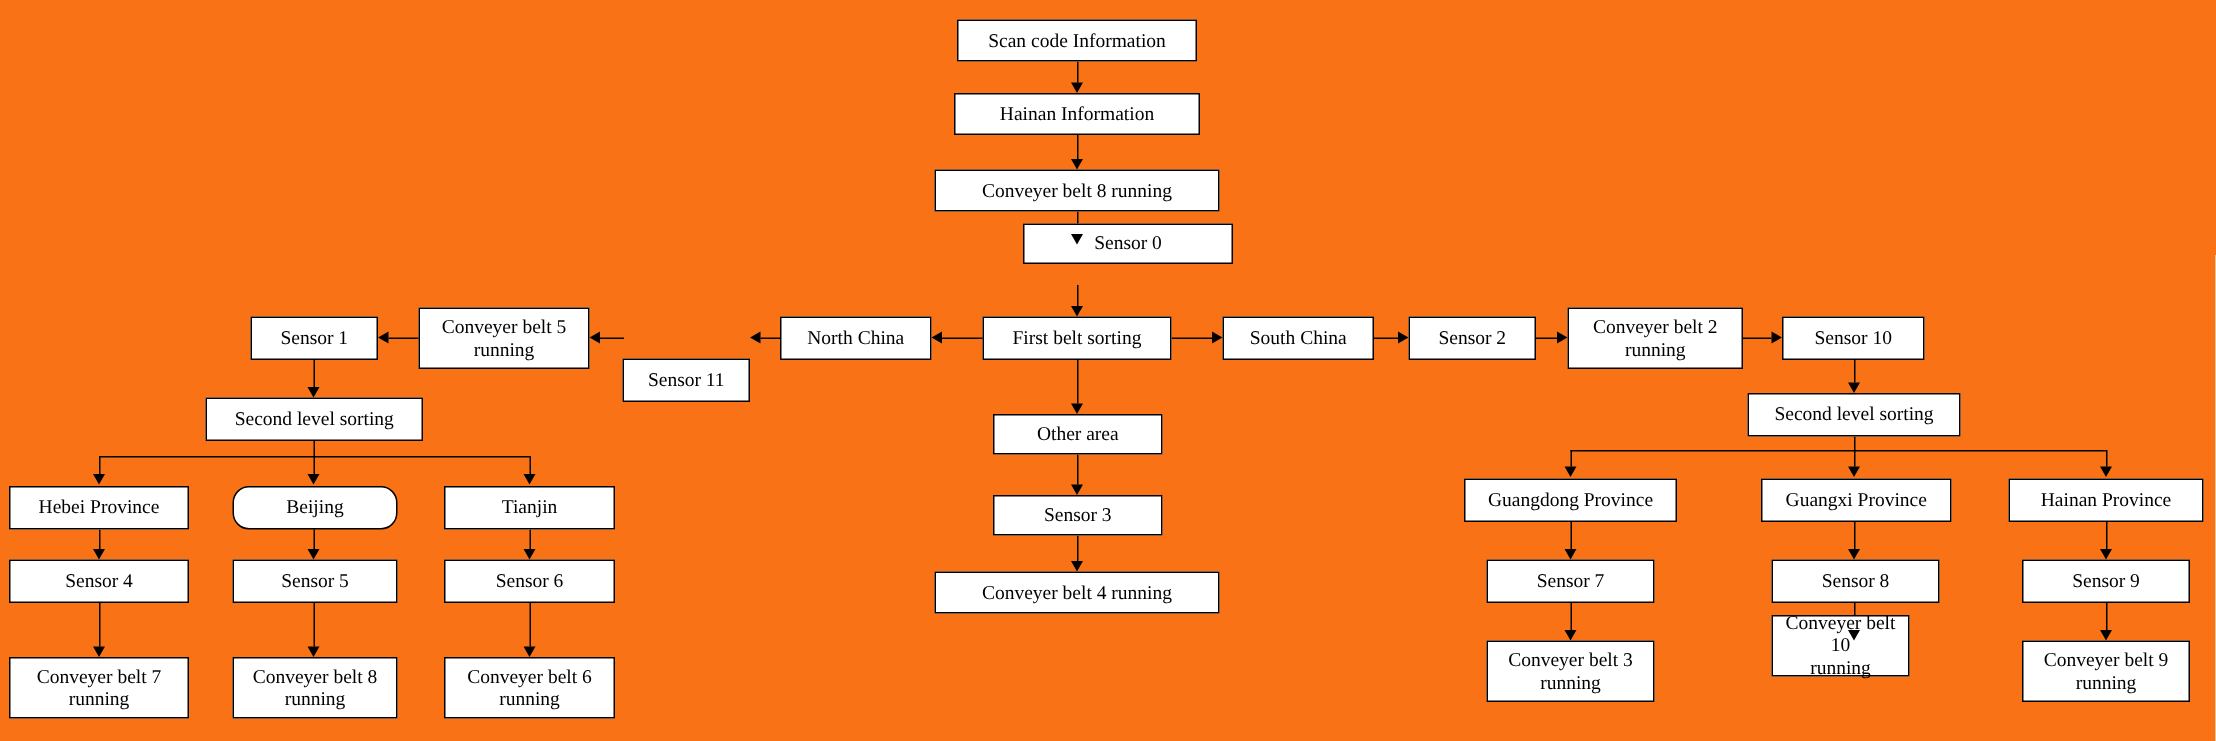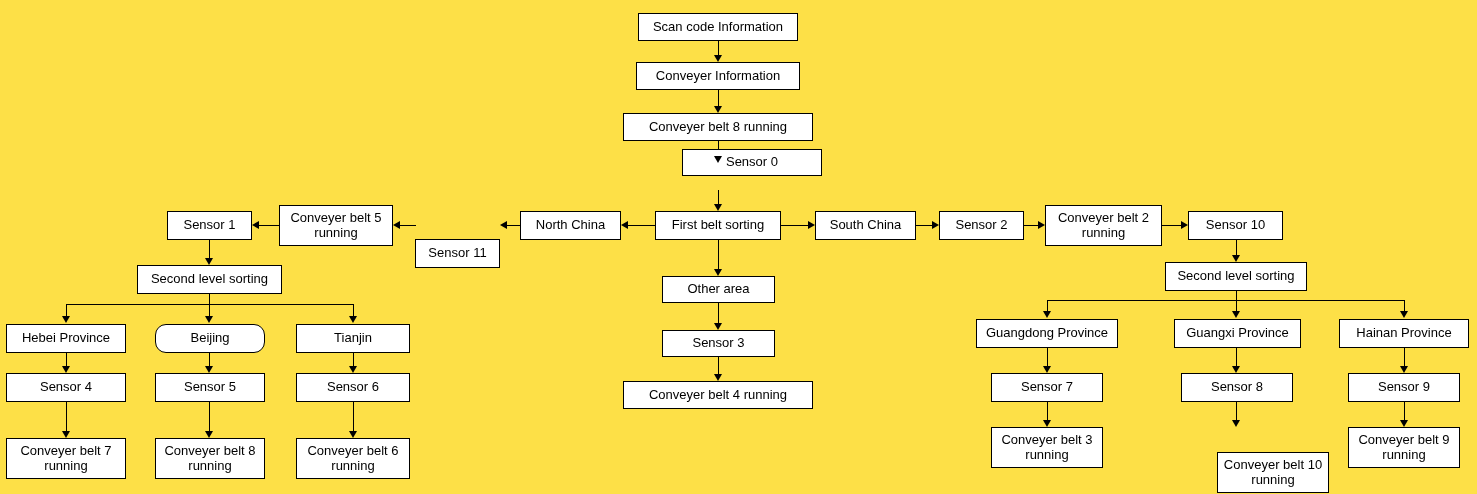--- a/index.html
+++ b/index.html
@@ -4,22 +4,22 @@
 <style>
   html, body {
     margin: 0;
     padding: 0;
     background: #ffffff;
   }
   #canvas {
     position: relative;
     width: 1477px;
     height: 494px;
-    background: #fde047;
-    font-family: Liberation Sans, sans-serif;
+    background: #f97316;
+    font-family: Liberation Serif, serif;
     overflow: hidden;
   }
   .node {
     position: absolute;
     box-sizing: border-box;
     border: 1px solid #000000;
     background: #ffffff;
     color: #000000;
     font-size: 13px;
     line-height: 1.15;
@@ -157,21 +157,21 @@
 
   <div class="edge v" style="left:1047px; top:402px; height:18px;"></div>
   <div class="arrow down" style="left:1043px; top:420px;"></div>
   <div class="edge v" style="left:1236px; top:402px; height:18px;"></div>
   <div class="arrow down" style="left:1232px; top:420px;"></div>
   <div class="edge v" style="left:1404px; top:402px; height:18px;"></div>
   <div class="arrow down" style="left:1400px; top:420px;"></div>
 
   <div id="nodes-layer">
       <div class="node" style="left: 638px; top: 13px; width: 160px; height: 28px;">Scan code Information</div>
-      <div class="node" style="left: 636px; top: 62px; width: 164px; height: 28px;">Conveyer Information</div>
+      <div class="node" style="left: 636px; top: 62px; width: 164px; height: 28px;">Hainan Information</div>
       <div class="node" style="left: 623px; top: 113px; width: 190px; height: 28px;">Conveyer belt 8 running</div>
       <div class="node" style="left: 660px; top: 149px; width: 140px; height: 27px; margin-left: 22px;">Sensor 0</div>
       <div class="node" style="left: 655px; top: 211px; width: 126px; height: 29px;">First belt sorting</div>
       <div class="node" style="left: 520px; top: 211px; width: 101px; height: 29px;">North China</div>
       <div class="node" style="left: 415px; top: 211px; width: 85px; height: 29px; margin-top: 28px;">Sensor 11</div>
       <div class="node" style="left: 279px; top: 205px; width: 114px; height: 41px;">Conveyer belt 5
 running</div>
       <div class="node" style="left: 167px; top: 211px; width: 85px; height: 29px;">Sensor 1</div>
       <div class="node" style="left: 137px; top: 265px; width: 145px; height: 29px;">Second level sorting</div>
       <div class="node" style="left: 6px; top: 324px; width: 120px; height: 29px;">Hebei Province</div>
@@ -196,18 +196,18 @@
       <div class="node" style="left: 1188px; top: 211px; width: 95px; height: 29px;">Sensor 10</div>
       <div class="node" style="left: 1165px; top: 262px; width: 142px; height: 29px;">Second level sorting</div>
       <div class="node" style="left: 976px; top: 319px; width: 142px; height: 29px;">Guangdong Province</div>
       <div class="node" style="left: 1174px; top: 319px; width: 127px; height: 29px;">Guangxi Province</div>
       <div class="node" style="left: 1339px; top: 319px; width: 130px; height: 29px;">Hainan Province</div>
       <div class="node" style="left: 991px; top: 373px; width: 112px; height: 29px;">Sensor 7</div>
       <div class="node" style="left: 1181px; top: 373px; width: 112px; height: 29px;">Sensor 8</div>
       <div class="node" style="left: 1348px; top: 373px; width: 112px; height: 29px;">Sensor 9</div>
       <div class="node" style="left: 991px; top: 427px; width: 112px; height: 41px;">Conveyer belt 3
 running</div>
-      <div class="node" style="left: 1181px; top: 452px; width: 112px; height: 41px; margin-left: 36px;">Conveyer belt 10
+      <div class="node" style="left: 1181px; top: 410px; width: 92px; height: 41px;">Conveyer belt 10
 running</div>
       <div class="node" style="left: 1348px; top: 427px; width: 112px; height: 41px;">Conveyer belt 9
 running</div>
     </div>
 </div>
 
 </body></html>

